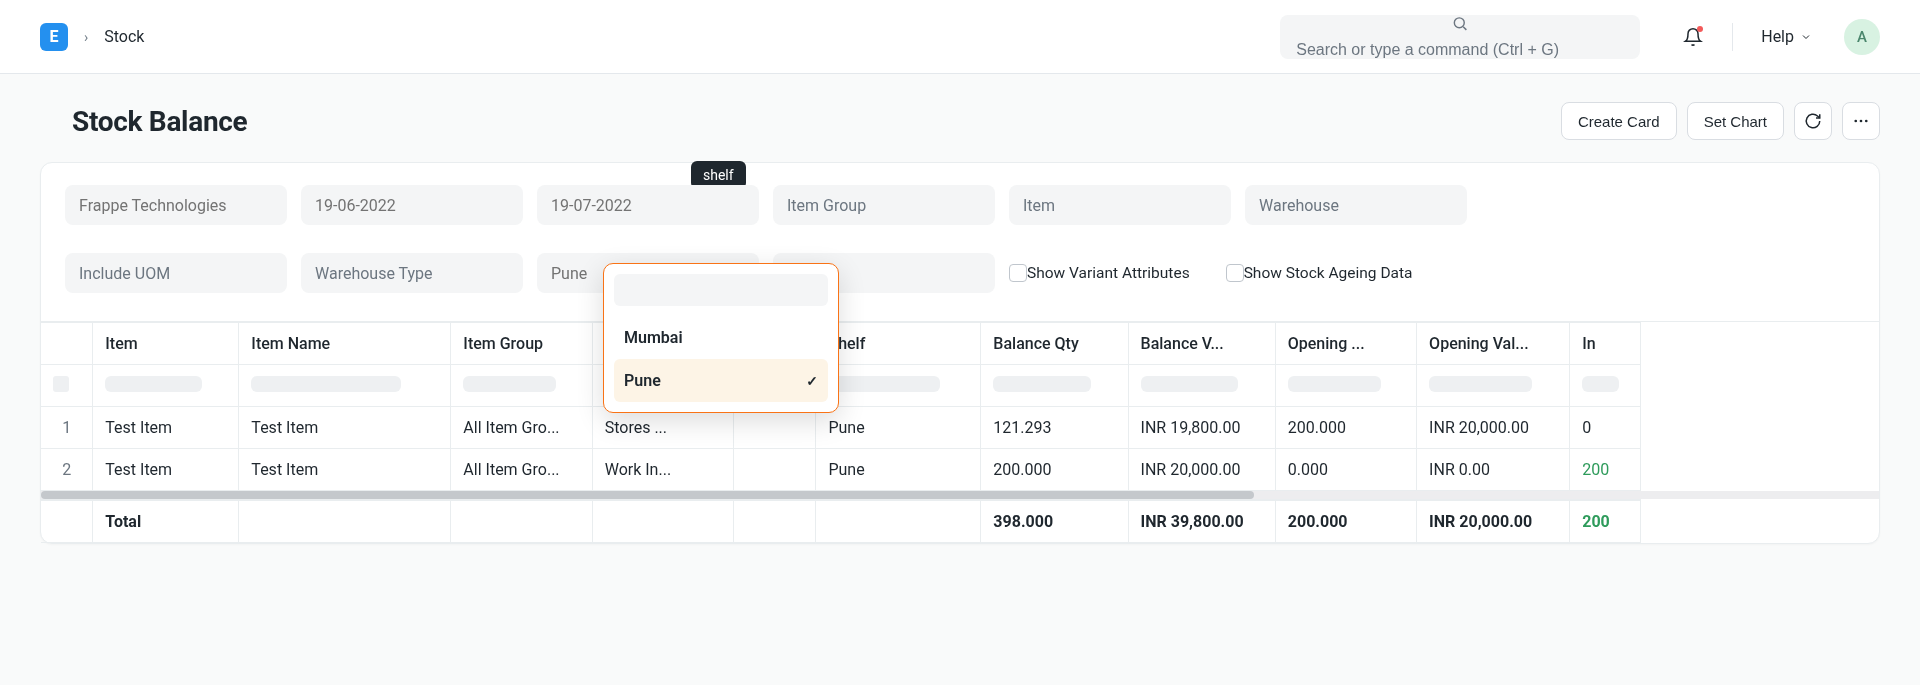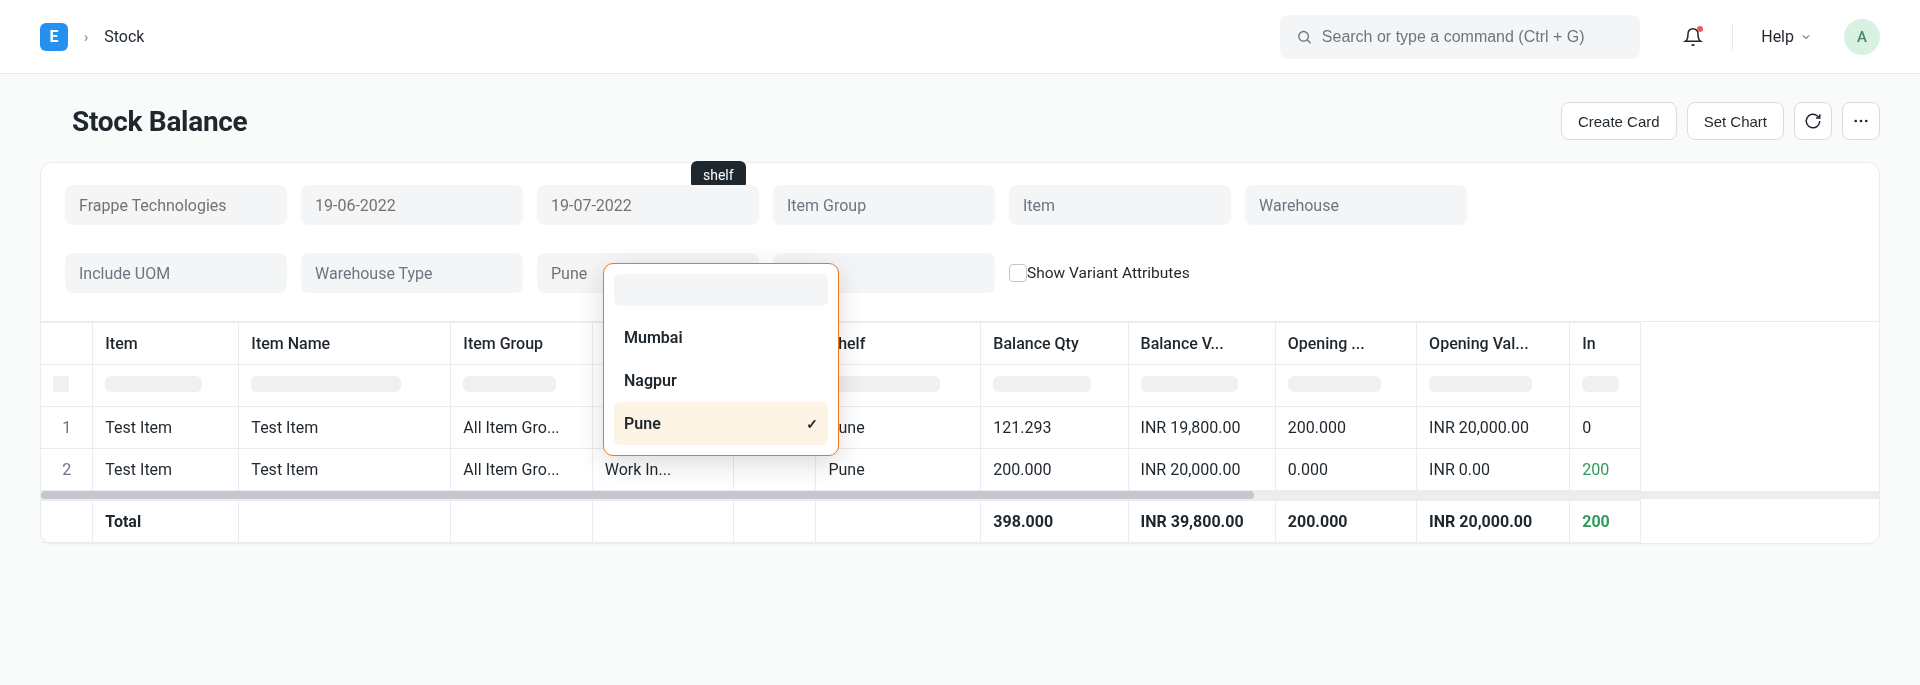--- a/index.html
+++ b/index.html
@@ -39,20 +39,21 @@
       background: #f4f5f6;
       border-radius: 8px;
       display: flex;
       align-items: center;
       padding: 0 16px;
       height: 44px;
       width: 360px;
       color: #6c7680;
       font-size: 16px;
       gap: 9px;
+      flex-direction: column;
     }
     .search-wrap input {
       border: none;
       background: transparent;
       outline: none;
       font-size: 16px;
       color: #1f272e;
       width: 100%;
     }
     .search-wrap input::placeholder { color: #6c7680; }
@@ -347,28 +348,29 @@
       <div style="flex-basis:100%;height:0"></div>
 
       <div class="filter placeholder" style="width:222px">Include UOM</div>
       <div class="filter placeholder" style="width:222px">Warehouse Type</div>
       <div class="filter" style="width:222px">Pune</div>
       <div class="filter placeholder" style="width:222px"></div>
       <label class="checkbox-filter">
         <span class="checkbox"></span>
         <span>Show Variant Attributes</span>
       </label>
+      <label class="checkbox-filter" style="margin-left:22px">
+        <span class="checkbox"></span>
+        <span>Show Stock Ageing Data</span>
+      </label>
 
       <div class="dropdown">
         <div class="dd-search"></div>
         <div class="dd-item">
           <span>Mumbai</span>
-        </div>
-        <div class="dd-item">
-          <span>Nagpur</span>
         </div>
         <div class="dd-item selected">
           <span>Pune</span>
           <span class="dd-check">✓</span>
         </div>
       </div>
 
       <div style="flex-basis:100%;height:14px"></div>
     </div>
 

